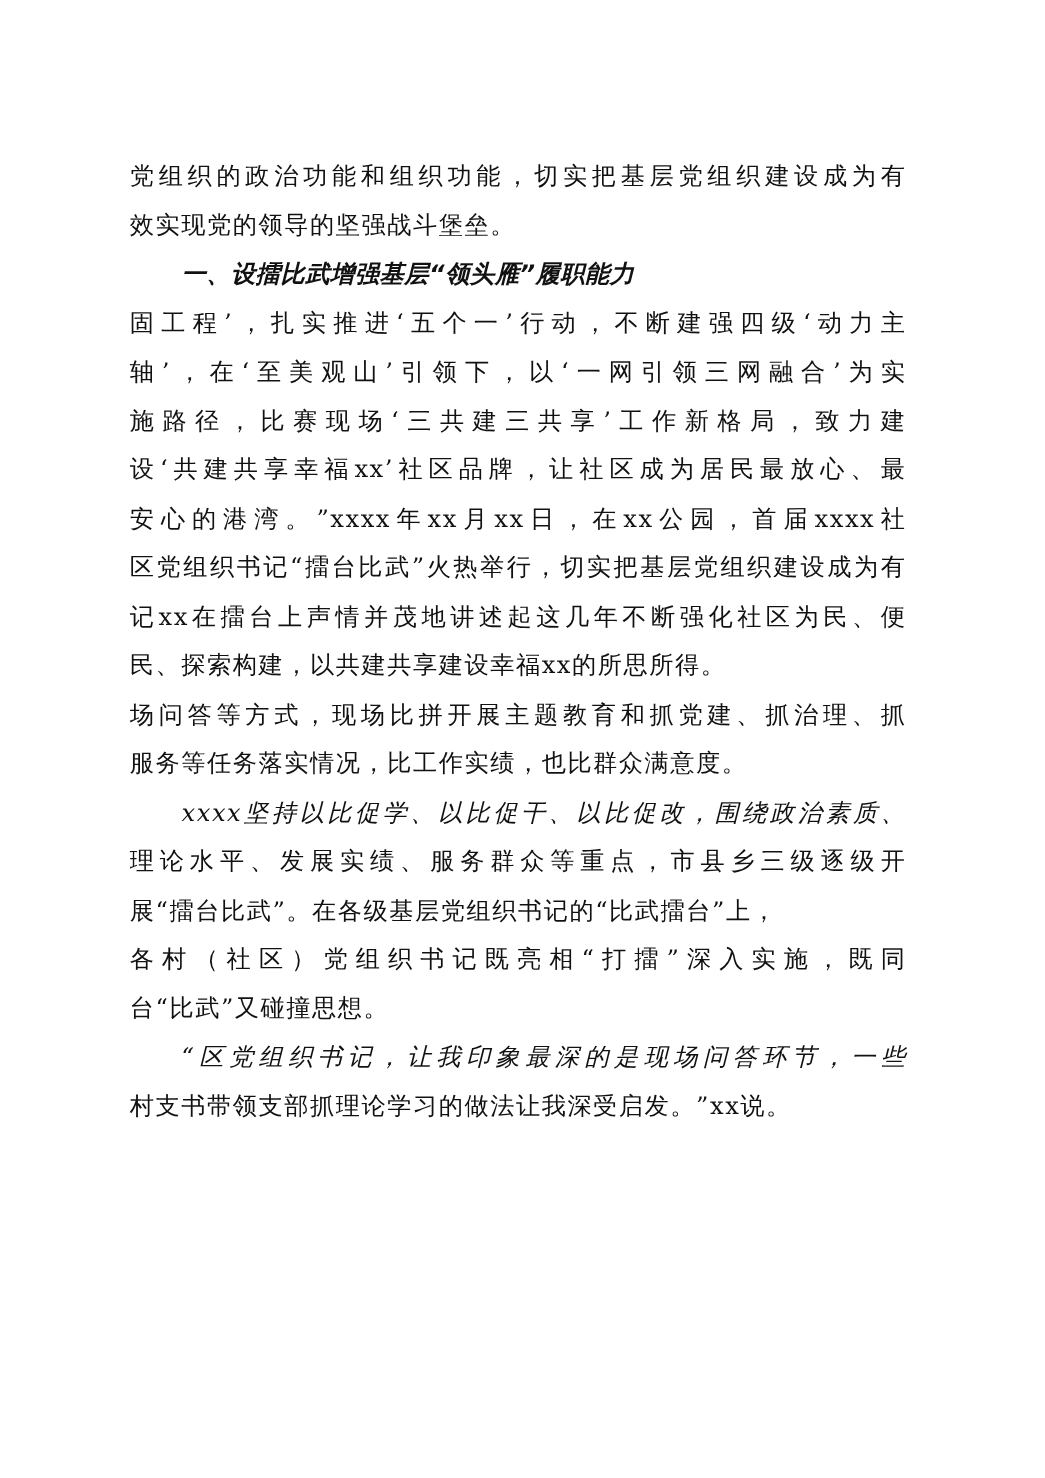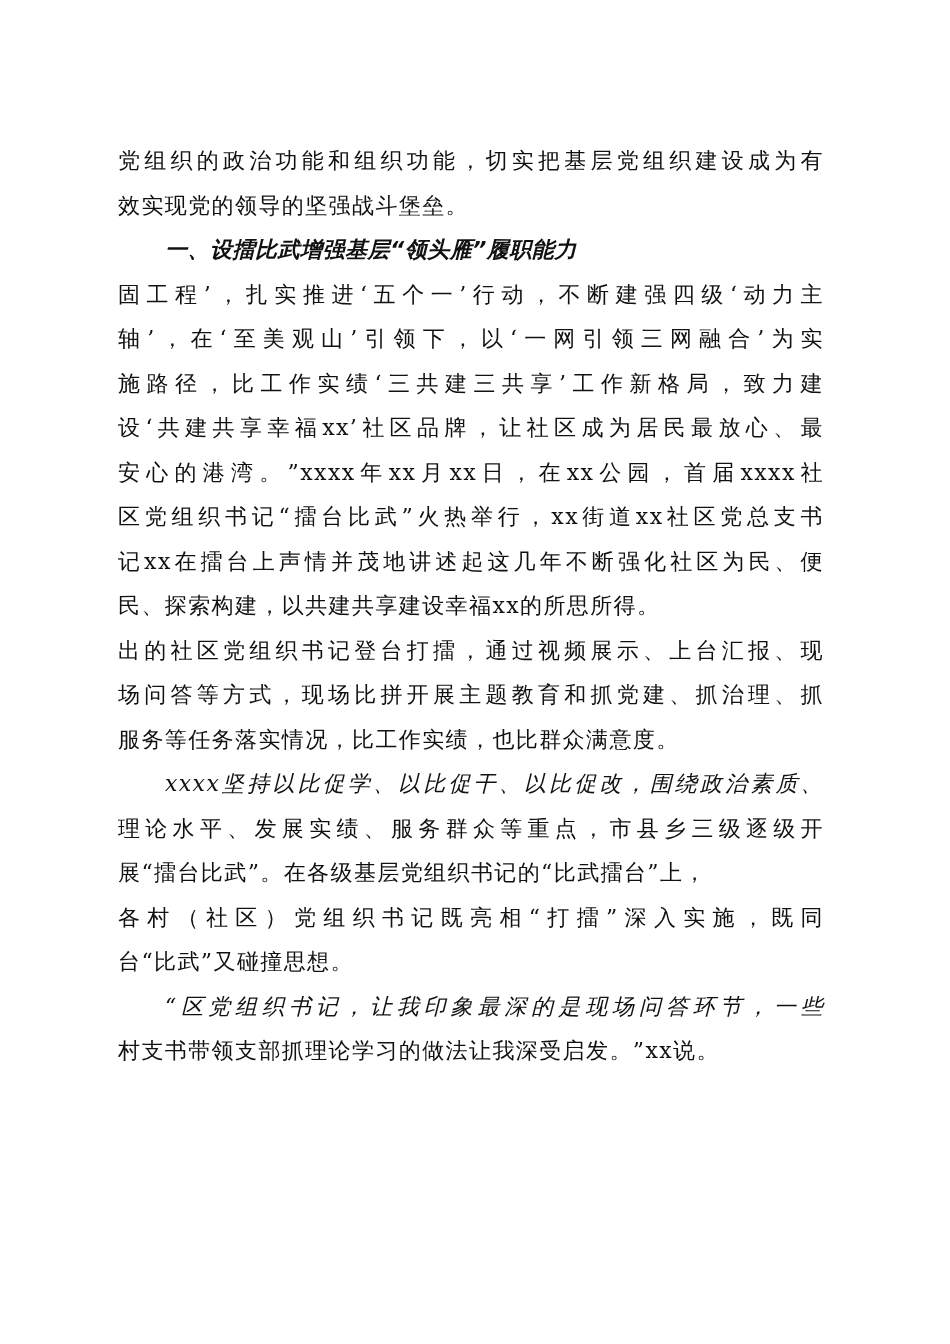--- a/index.html
+++ b/index.html
@@ -20,30 +20,29 @@
   <div>
     <div class="line">党组织的政治功能和组织功能，切实把基层党组织建设成为有</div>
     <div class="line last">效实现党的领导的坚强战斗堡垒。</div>
   </div>
 
   <div class="line heading indent">一、设擂比武增强基层“领头雁”履职能力</div>
 
   <div>
     <div class="line">固工程’，扎实推进‘五个一’行动，不断建强四级‘动力主</div>
     <div class="line">轴’，在‘至美观山’引领下，以‘一网引领三网融合’为实</div>
-    <div class="line">施路径，比工作实绩‘三共建三共享’工作新格局，致力建</div>
+    <div class="line">施路径，比赛现场‘三共建三共享’工作新格局，致力建</div>
     <div class="line">设‘共建共享幸福xx’社区品牌，让社区成为居民最放心、最</div>
     <div class="line">安心的港湾。”xxxx年xx月xx日，在xx公园，首届xxxx社</div>
-    <div class="line">区党组织书记“擂台比武”火热举行，xx街道xx社区党总支书</div>
+    <div class="line">区党组织书记“擂台比武”火热举行，切实把基层党组织建设成为有</div>
     <div class="line">记xx在擂台上声情并茂地讲述起这几年不断强化社区为民、便</div>
     <div class="line last">民、探索构建，以共建共享建设幸福xx的所思所得。</div>
   </div>
 
   <div>
-    <div class="line">出的社区党组织书记登台打擂，通过视频展示、上台汇报、现</div>
     <div class="line">场问答等方式，现场比拼开展主题教育和抓党建、抓治理、抓</div>
     <div class="line last">服务等任务落实情况，比工作实绩，也比群众满意度。</div>
   </div>
 
   <div>
     <div class="line indent">xxxx坚持以比促学、以比促干、以比促改，围绕政治素质、</div>
     <div class="line">理论水平、发展实绩、服务群众等重点，市县乡三级逐级开</div>
     <div class="line last">展“擂台比武”。在各级基层党组织书记的“比武擂台”上，</div>
     <div class="line">各村（社区）党组织书记既亮相“打擂”深入实施，既同</div>
     <div class="line last">台“比武”又碰撞思想。</div>

